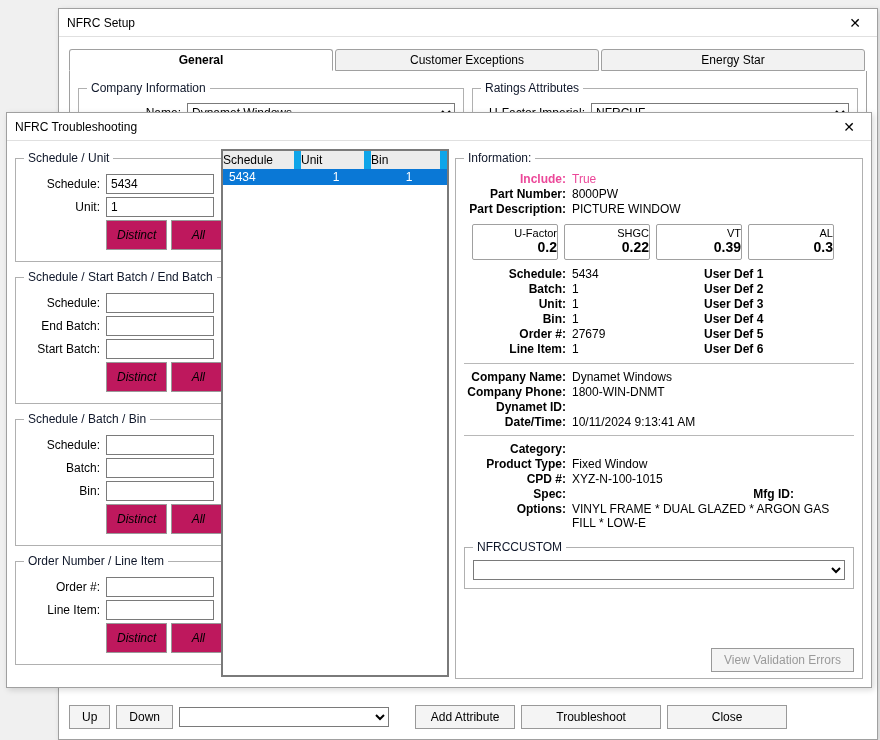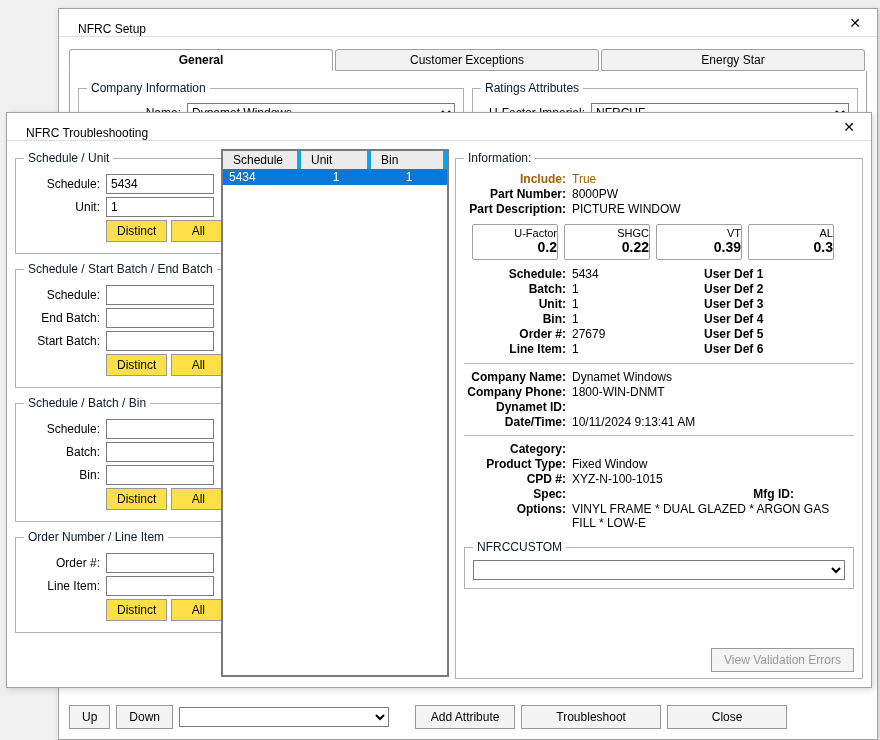--- a/index.html
+++ b/index.html
@@ -2,22 +2,22 @@
 <html><head>
 <meta charset="utf-8">
 <style>
   * { box-sizing: border-box; font-family: "Segoe UI", Tahoma, sans-serif; font-size: 12px; }
   body { margin: 0; background: #f0f0f0; width: 880px; height: 740px; position: relative; overflow: hidden; }
   .window {
     position: absolute; background: #fff; border: 1px solid #a0a0a0;
     box-shadow: 2px 2px 6px rgba(0,0,0,0.15);
   }
   .titlebar {
-    height: 28px; background: #fff; display: flex; align-items: flex-end;
-    padding: 0 2px 0 19px; border-bottom: 1px solid #e0e0e0; color: #000;
+    height: 28px; background: #fff; display: flex; align-items: center;
+    padding: 0 2px 0 8px; border-bottom: 1px solid #e0e0e0; color: #000;
   }
   .titlebar .title { flex: 1; }
   .titlebar .close { width: 40px; height: 26px; display: flex; align-items: center; justify-content: center; font-size: 14px; color:#000; }
 
   
   #setupwin { left: 58px; top: 8px; width: 820px; height: 732px; }
   #setupwin .body { padding: 8px 10px; }
   .tabstrip { display: flex; margin-top: 4px; }
   .tab {
     flex: 1; text-align: center; padding: 3px 0;
@@ -33,42 +33,42 @@
   }
   fieldset.grp > legend { padding: 0 4px; color:#0f172a; }
 
   .fr { display: flex; align-items: center; margin: 3px 0; }
   .fr .lbl { width: 82px; text-align: right; padding-right: 6px; }
   .fr input[type=text] {
     height: 20px; border: 1px solid #7a7a7a; padding: 1px 4px; background:#fff;
   }
   .w110 { width: 108px; }
   .btnsm {
-    height: 22px; min-width: 54px; border: 1px solid #999; background:#fde047;
-    padding: 0 10px; margin-right: 4px; cursor:pointer;
+    height: 30px; min-width: 54px; border: 1px solid #999; background:#be185d;
+    padding: 0 10px; margin-right: 4px; cursor:pointer;font-style:italic;
   }
   .btn { height: 24px; border:1px solid #999; background:#f4f4f4; padding:0 12px; cursor:pointer; }
   .btn.disabled { color:#9a9a9a; cursor:default; }
 
   .combo { height:20px; border:1px solid #7a7a7a; background:#fff; }
 
   
   .grid { border:2px solid #7a7a7a; background:#fff; }
   .grid .hdr { display:flex; background:#ececec; }
-  .grid .hdr .cell { border-right:4px solid #0ea5e9; padding:2px 10px; }
+  .grid .hdr .cell { border-right:7px solid #0ea5e9; padding:2px 0; }
   .grid .row { display:flex; }
   .grid .row.sel { background:#0a78d6; color:#fff; }
   .grid .row .cell { padding:1px 6px; }
   .c1{width:78px} .c2{width:70px} .c3{flex:1}
 
   
   .info-row { display:flex; margin:1px 0; }
   .info-row .k { width:108px; text-align:right; font-weight:bold; padding-right:6px; }
   .info-row .v { flex:1; }
-  .red { color:#a16207; }
+  .red { color:#ec4899; }
   .metricbox {
     border:1px solid #a0a0a0; border-radius:2px; width:86px; margin-right:6px;
     text-align:right; padding:2px 0 4px 0;
   }
   .metricbox .mh { font-size:11px; }
   .metricbox .mv { font-size:14px; font-weight:bold; }
 
   hr.sep { border:none; border-top:1px solid #b8b8b8; margin:6px 0; }
 
   #troublewin { left:6px; top:112px; width:866px; height:576px; }

